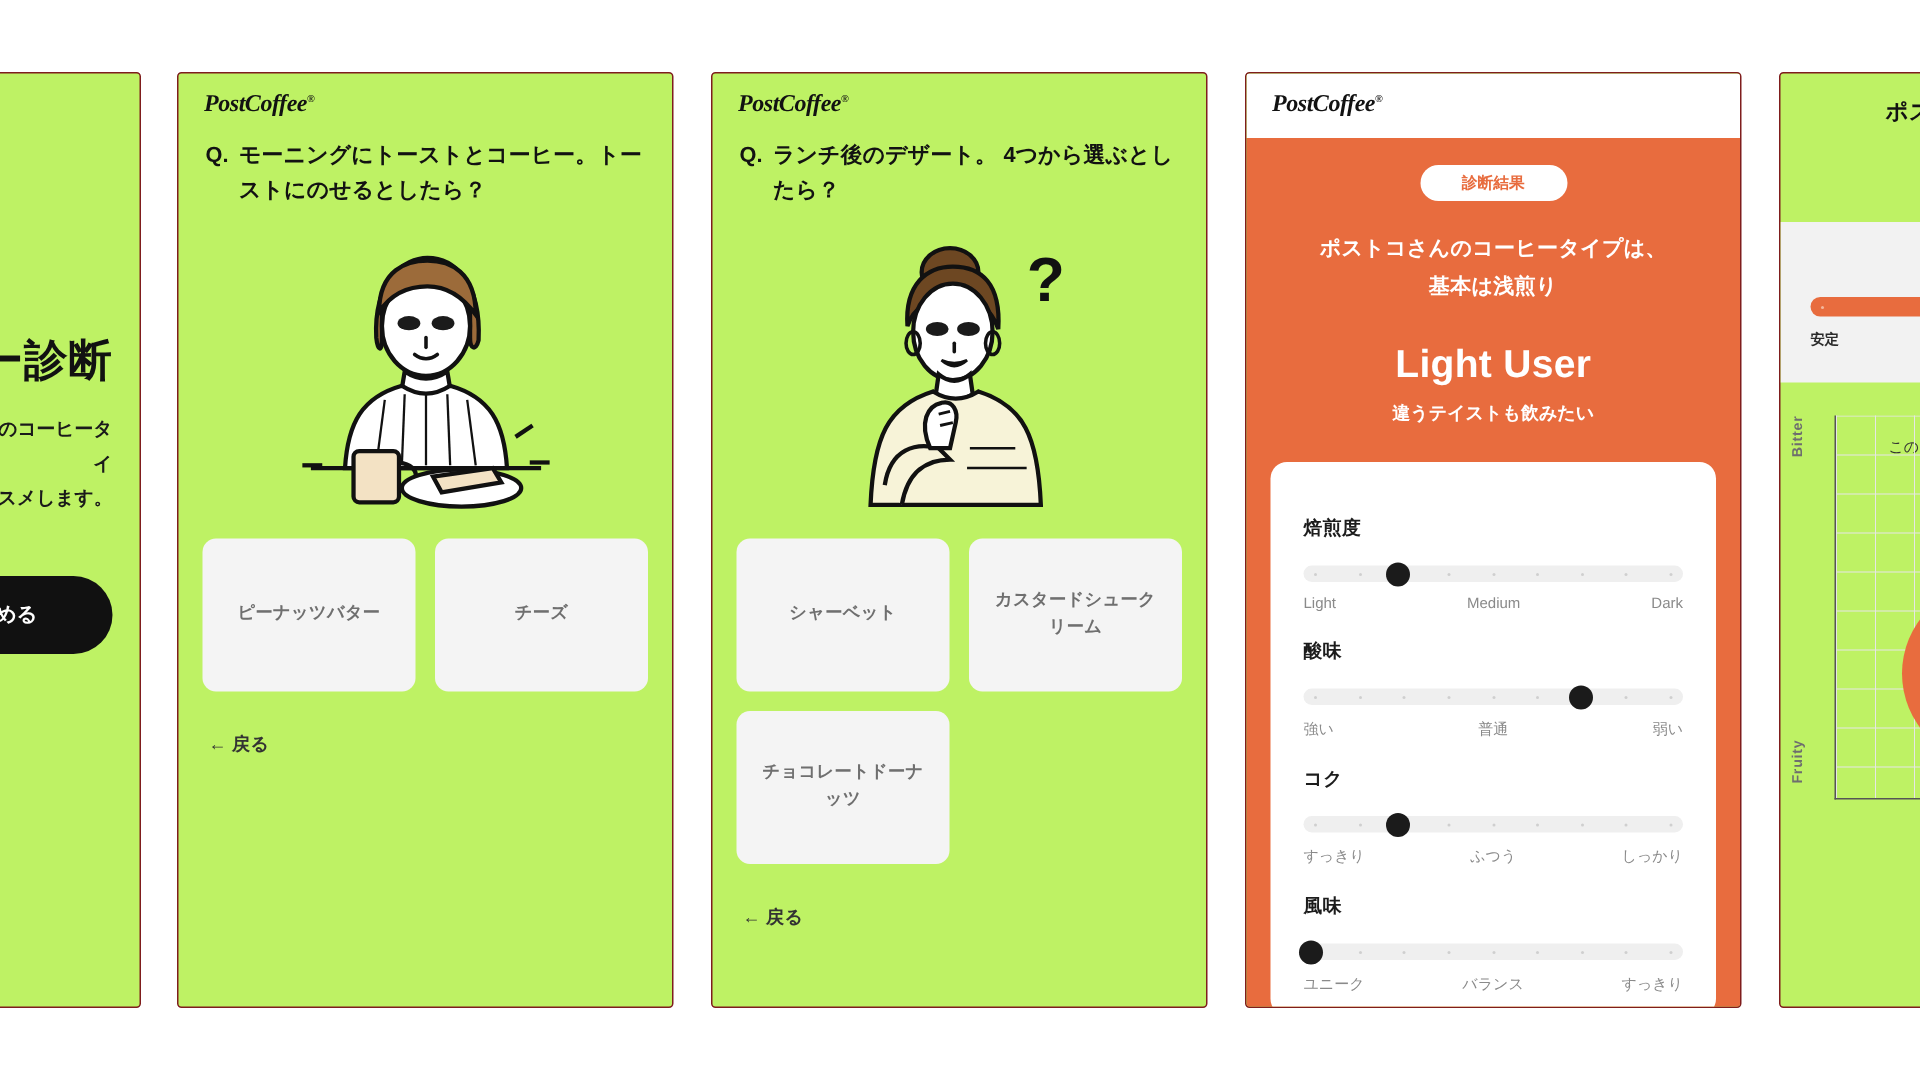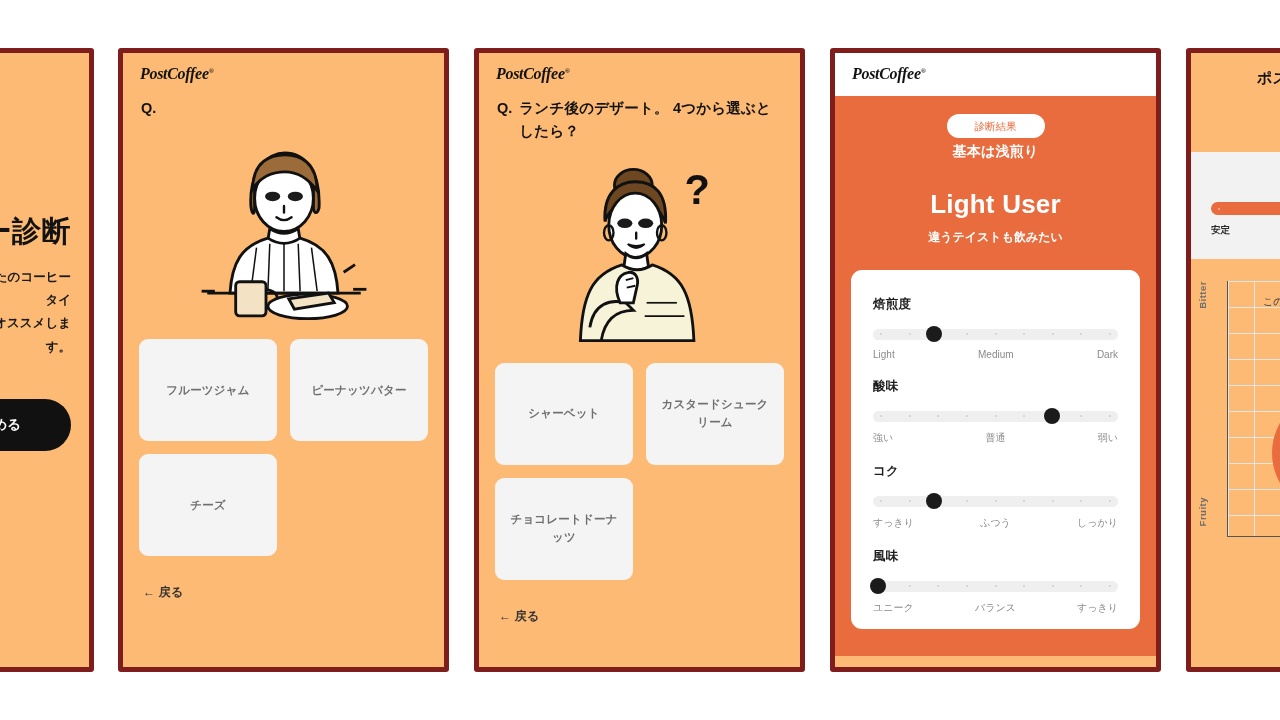--- a/index.html
+++ b/index.html
@@ -6,22 +6,22 @@
   html, body {
     width: 1280px; height: 720px;
     background: #ffffff;
     font-family: "Liberation Sans", "DejaVu Sans", sans-serif;
     overflow: hidden;
   }
   #stage { position: relative; width: 1280px; height: 720px; background:#fff; }
 
   .panel {
     position: absolute;
-    background: #fdba74;
-    border: 5px solid #7f1d1d;
+    background: #bef264;
+    border: 1px solid #7f1d1d;
     border-radius: 3px;
     overflow: hidden;
   }
 
   
   #panel1 { left: -237px; top: 48px; width: 331px; height: 624px; }
   .p1-inner { padding: 16px 18px; height:100%; display:flex; flex-direction:column; }
   .p1-spacer { flex: 1 1 auto; }
   .p1-title {
     text-align: right; font-size: 29px; font-weight: 700; color: #121212;
@@ -68,35 +68,35 @@
   .backrow { padding: 26px 18px 0 20px; }
   .backlink { font-size: 12px; font-weight:700; color:#333; text-decoration:none; letter-spacing:.2px; }
 
   
   #panel4 { left: 830px; top: 48px; width: 331px; height: 624px; }
   .p4-head { background:#fff; padding: 12px 17px 13px 17px; }
   .p4-orange { background: #E86C3E; padding: 18px 16px 22px 16px; min-height: 560px; }
   .chip {
     display:block; margin: 0 auto; background:#fff; color:#E86C3E;
     border-radius: 20px; width: 98px; height: 24px; line-height: 24px;
-    text-align:center; font-size: 10.5px; font-weight:400;
+    text-align:center; font-size: 10.5px; font-weight:700;
   }
   .p4-lead {
     margin-top: 20px; text-align:center; color:#fff;
     font-size: 14px; font-weight:700; line-height: 1.62; letter-spacing:.2px;
   }
   .p4-type {
     margin-top: 26px; text-align:center; color:#fff;
     font-size: 26px; font-weight:700; letter-spacing: .2px;
   }
   .p4-tag { margin-top: 9px; text-align:center; color:#fff; font-size: 12px; font-weight:700; }
 
   .card {
     margin-top: 24px; background:#fff; border-radius: 11px;
-    padding: 26px 22px 14px 22px;
+    padding: 36px 22px 14px 22px;
   }
   .sgroup { margin-bottom: 18px; }
   .sgroup:last-child { margin-bottom: 0; }
   .slabel { font-size: 12.5px; font-weight:700; color:#1c1c1c; letter-spacing:.3px; }
   .track {
     position: relative; margin-top: 16px; height: 11px;
     background: #efefef; border-radius: 6px;
   }
   .ticks { position:absolute; inset:0; display:flex; align-items:center; padding: 0 7px; justify-content: space-between; }
   .tick { width: 2px; height: 2px; border-radius:50%; background:#cfcfcf; }
@@ -152,20 +152,21 @@
       <div class="p1-bottomspace"></div>
     </div>
   </div>
 
   <div class="panel" id="panel2">
     <div class="brandbar">
       <span class="brand"><span>PostCoffee</span><sup>®</sup></span>
     </div>
     <div class="qwrap">
       <span class="qmark">Q.</span>
+      <span class="qtext">モーニングにトーストとコーヒー。トーストにのせるとしたら？</span>
     </div>
 
     <div class="illus">
       <svg width="180" height="190" viewBox="0 0 190 195">
 
         <path d="M60 70 C58 30 80 14 96 14 C114 14 134 30 132 72 C130 80 126 78 126 70 L126 40 L64 44 L64 72 C64 80 61 80 60 70 Z" fill="#9c6b3a" stroke="#111" stroke-width="3"></path>
 
         <ellipse cx="95" cy="62" rx="31" ry="35" fill="#fff" stroke="#111" stroke-width="3"></ellipse>
 
         <path d="M62 52 C62 22 82 16 96 16 C112 16 130 24 130 54 C120 40 108 34 96 34 C82 34 70 40 62 52 Z" fill="#9c6b3a" stroke="#111" stroke-width="3"></path>
@@ -198,21 +199,20 @@
         <path d="M100 168 L142 162 L148 172 L106 179 Z" fill="#f3e2c4" stroke="#111" stroke-width="3"></path>
         <path d="M100 168 L106 179" stroke="#111" stroke-width="2"></path>
 
         <line x1="8" y1="160" x2="22" y2="160" stroke="#111" stroke-width="3"></line>
         <line x1="168" y1="158" x2="182" y2="158" stroke="#111" stroke-width="3"></line>
         <line x1="158" y1="140" x2="170" y2="132" stroke="#111" stroke-width="3"></line>
       </svg>
     </div>
 
     <div class="opts">
-      <button class="opt">フルーツジャム</button>
       <button class="opt">ピーナッツバター</button>
       <button class="opt">チーズ</button>
     </div>
 
     <div class="backrow">
       <a class="backlink" href="#">← 戻る</a>
     </div>
   </div>
 
   <div class="panel" id="panel3">
@@ -270,20 +270,21 @@
       <a class="backlink" href="#">← 戻る</a>
     </div>
   </div>
 
   <div class="panel" id="panel4">
     <div class="p4-head">
       <span class="brand"><span>PostCoffee</span><sup>®</sup></span>
     </div>
     <div class="p4-orange">
       <div class="chip">診断結果</div>
+      <div class="p4-lead">ポストコさんのコーヒータイプは、</div>
       <div class="p4-lead" style="margin-top:2px">基本は浅煎り</div>
       <div class="p4-type">Light User</div>
       <div class="p4-tag">違うテイストも飲みたい</div>
 
       <div class="card">
         <div class="sgroup">
           <div class="slabel">焙煎度</div>
           <div class="track">
             <div class="ticks">
               <i class="tick"></i>

